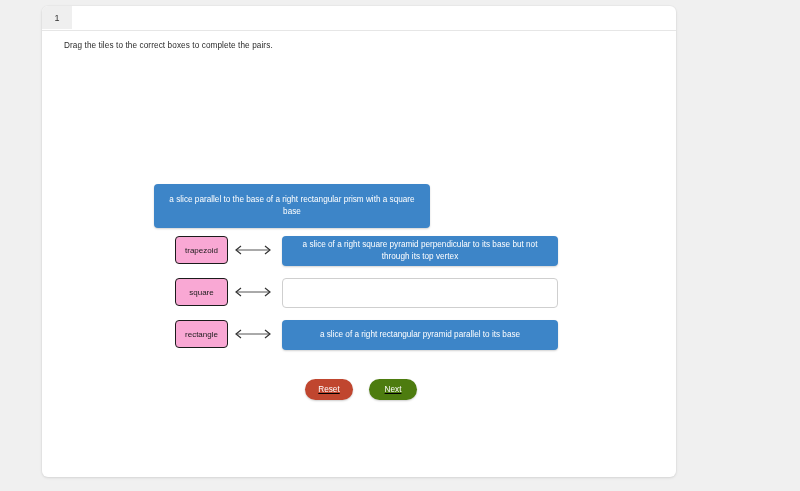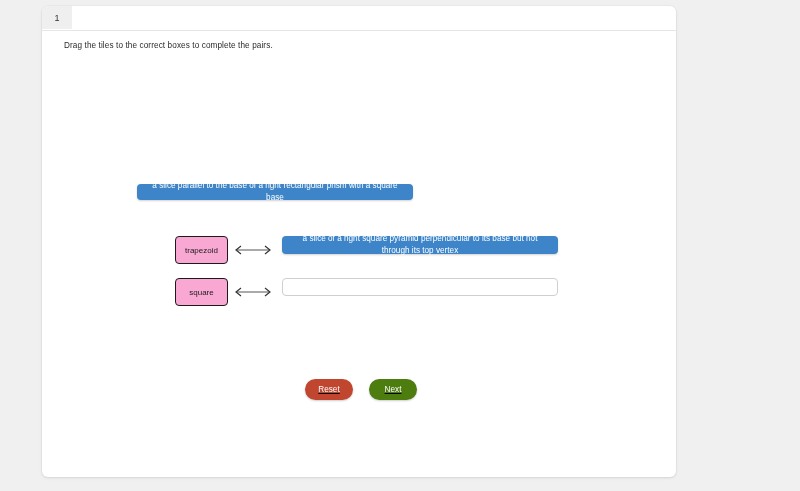--- a/index.html
+++ b/index.html
@@ -84,24 +84,24 @@
     align-items: center;
     justify-content: center;
     padding: 4px 8px;
     box-sizing: border-box;
     box-shadow: 0 1px 2px rgba(0,0,0,0.18);
     cursor: move;
   }
 
   .free-tile {
     position: absolute;
-    left: 95px;
+    left: 112px;
     top: 178px;
     width: 276px;
-    height: 16px;
+    height: 44px;
   }
 
   
   .match-area {
     position: absolute;
     left: 0;
     top: 230px;
     width: 634px;
   }
   .match-row {
@@ -130,21 +130,21 @@
     left: 190px;
     top: 8px;
     width: 42px;
     height: 12px;
   }
   .drop-zone {
     position: absolute;
     left: 228px;
     top: 0;
     width: 276px;
-    height: 18px;
+    height: 30px;
     padding-left: 12px;
   }
   .drop-empty {
     width: 100%;
     height: 100%;
     background: #ffffff;
     border: 1px solid #cfcfcf;
     border-radius: 4px;
     box-sizing: border-box;
   }
@@ -213,20 +213,31 @@
         <svg class="arrow" viewBox="0 0 42 12" xmlns="http://www.w3.org/2000/svg">
           <line x1="5" y1="6" x2="37" y2="6" stroke="#555" stroke-width="1"></line>
           <polyline points="9,2 4,6 9,10" fill="none" stroke="#333" stroke-width="1.2"></polyline>
           <polyline points="33,2 38,6 33,10" fill="none" stroke="#333" stroke-width="1.2"></polyline>
         </svg>
         <div class="drop-zone">
           <div class="drop-empty"></div>
         </div>
       </div>
 
+      <div class="match-row">
+        <div class="term-box">rectangle</div>
+        <svg class="arrow" viewBox="0 0 42 12" xmlns="http://www.w3.org/2000/svg">
+          <line x1="5" y1="6" x2="37" y2="6" stroke="#555" stroke-width="1"></line>
+          <polyline points="9,2 4,6 9,10" fill="none" stroke="#333" stroke-width="1.2"></polyline>
+          <polyline points="33,2 38,6 33,10" fill="none" stroke="#333" stroke-width="1.2"></polyline>
+        </svg>
+        <div class="drop-zone">
+          <div class="tile">a slice of a right rectangular pyramid parallel to its base</div>
+        </div>
+      </div>
 
     </div>
 
     <div class="btn-row">
       <button class="btn btn-reset">Reset</button>
       <button class="btn btn-next">Next</button>
     </div>
 
   </div>
 </div>

